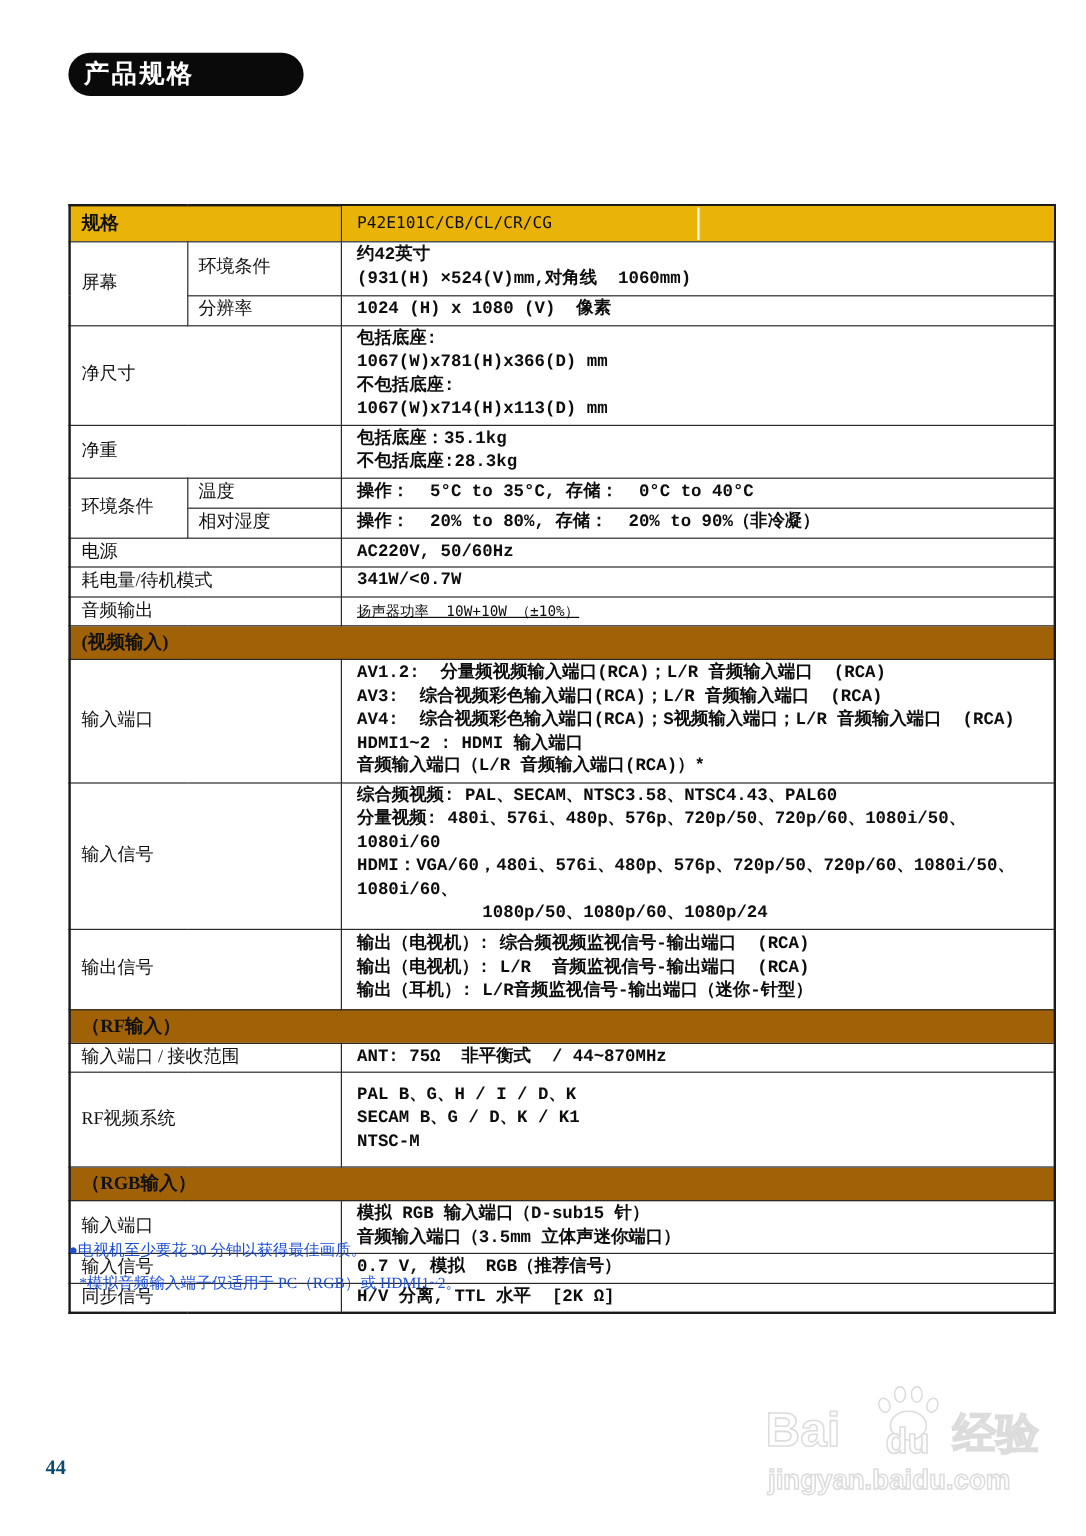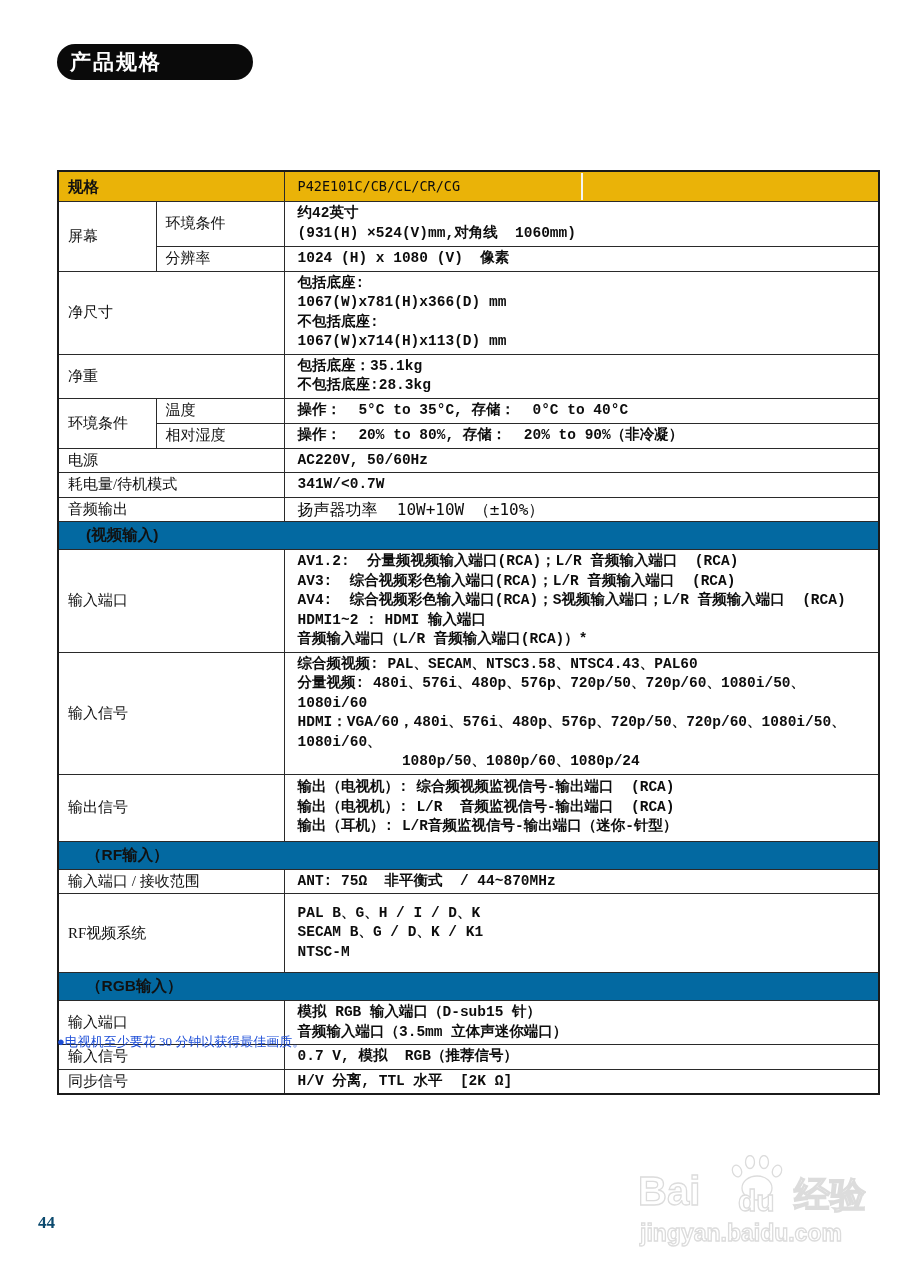--- a/index.html
+++ b/index.html
@@ -26,31 +26,31 @@
   }
   td.lbl{
     font-family:"Liberation Serif",serif;font-size:15px;color:#111;
     padding:2px 4px 2px 9px;line-height:19px;
   }
   td.val{
     font-family:Liberation Mono, monospace;font-size:14.5px;font-weight:bold;
     color:#0d0d0d;padding:2px 8px 2px 13px;white-space:pre-wrap;line-height:19.5px;
   }
   td.val.mono{
-    font-family:"DejaVu Sans Mono",monospace;font-weight:normal;font-size:16px;
+    font-family:"DejaVu Sans Mono",monospace;font-weight:normal;font-size:12px;text-decoration:underline;
   }
   tr.hdr td{background:#eab308;}
   tr.hdr td.lbl{font-family:"Liberation Sans",sans-serif;font-weight:bold;font-size:15.5px;}
   tr.hdr td.val{position:relative;font-family:"DejaVu Sans Mono",monospace;font-weight:normal;font-size:13.5px;}
   tr.hdr td.val::after{
     content:"";position:absolute;left:50%;top:1px;bottom:1px;width:2px;background:#f4f4f4;
   }
   td.sec{
-    background:#0369a1;font-family:Liberation Sans, sans-serif;font-weight:bold;
-    font-size:15.5px;padding:3px 4px 3px 27px;
+    background:#a16207;font-family:Liberation Serif, serif;font-weight:bold;
+    font-size:15.5px;padding:3px 4px 3px 9px;
   }
   
   .footnotes{
     position:absolute;left:57px;top:1028px;width:760px;
     font-family:"Liberation Serif",serif;font-size:13px;line-height:27px;color:#1d4ed8;
   }
   .footnotes .note2{margin-left:9px;}
   
   .page-number{
     position:absolute;left:38px;top:1213px;
@@ -194,20 +194,21 @@
     <tr style="height:25px">
       <td class="lbl" colspan="2">同步信号</td>
       <td class="val">H/V 分离, TTL 水平  [2K Ω]</td>
     </tr>
   </tbody>
     </table>
 </div>
 
 <div class="footnotes">
   <div class="note1">●电视机至少要花 30 分钟以获得最佳画质。</div>
+  <div class="note2">*模拟音频输入端子仅适用于  PC（RGB）或  HDMI1~2。</div>
 </div>
 
 <div class="page-number">44</div>
 
 <div class="watermark">
   <svg width="230" height="96" viewBox="0 0 230 96">
     <g fill="none" stroke="#dcdcdc" stroke-width="1.3">
       <ellipse cx="101" cy="16" rx="4.5" ry="6" transform="rotate(-20 101 16)"></ellipse>
       <ellipse cx="114" cy="7" rx="4.5" ry="6.5"></ellipse>
       <ellipse cx="128" cy="7" rx="4.5" ry="6.5"></ellipse>

